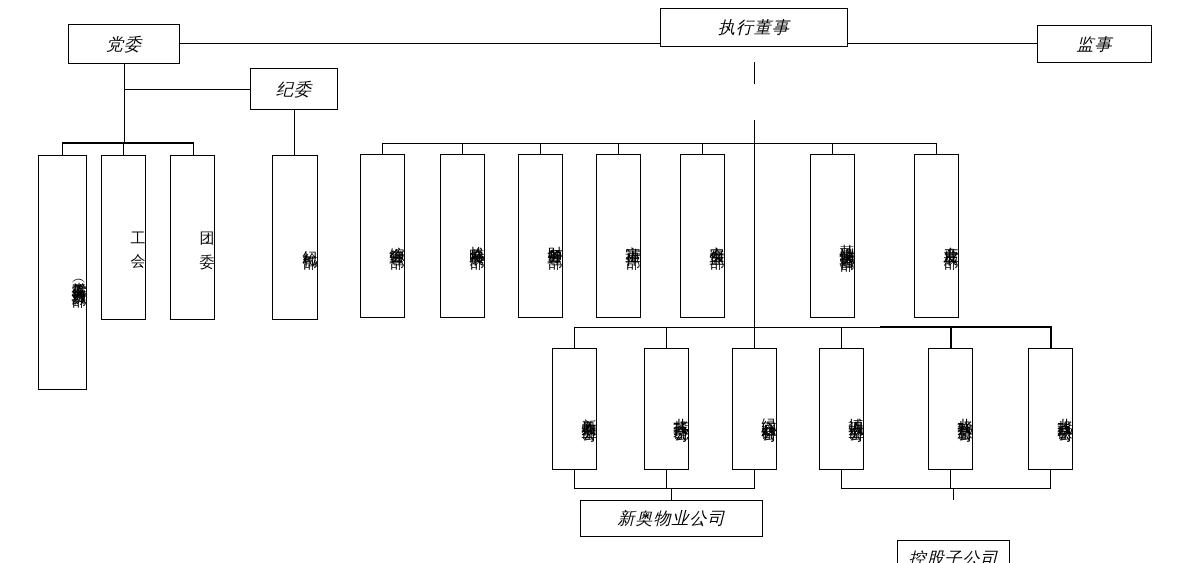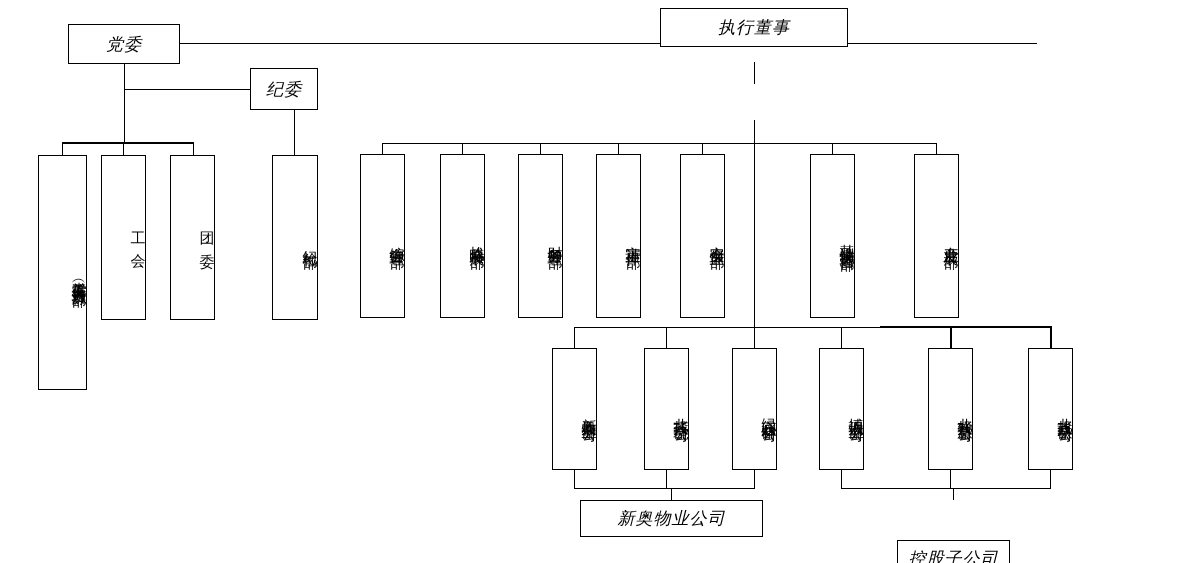--- a/index.html
+++ b/index.html
@@ -110,22 +110,23 @@
   <div class="ln v" style="left:841px; top:470px; height:18px;"></div>
   <div class="ln v" style="left:950px; top:470px; height:18px;"></div>
   <div class="ln v" style="left:1050px; top:470px; height:18px;"></div>
   <div class="ln h" style="left:841px; top:488px; width:210px;"></div>
   <div class="ln v" style="left:953px; top:488px; height:12px;"></div>
 
   <div class="node horiz" style="left:68px; top:24px; width:112px; height:40px;">党委</div>
 
   <div class="node horiz" style="left:660px; top:8px; width:188px; height:39px;">执行董事</div>
 
+  <div class="node horiz" style="left:1037px; top:25px; width:115px; height:38px;">监事</div>
 
-  <div class="node horiz" style="left:250px; top:68px; width:68px; height:42px;">纪委</div>
+  <div class="node horiz" style="left:250px; top:68px; width:88px; height:42px;">纪委</div>
 
 
   <div class="node vert tight" style="left:38px; top:155px; width:49px; height:235px;">党群工作（人力资源）部</div>
 
   <div class="node vert spaced" style="left:101px; top:155px; width:45px; height:165px;">工会</div>
 
   <div class="node vert spaced" style="left:170px; top:155px; width:45px; height:165px;">团委</div>
 
   <div class="node vert" style="left:272px; top:155px; width:46px; height:165px;">纪检部</div>
 

